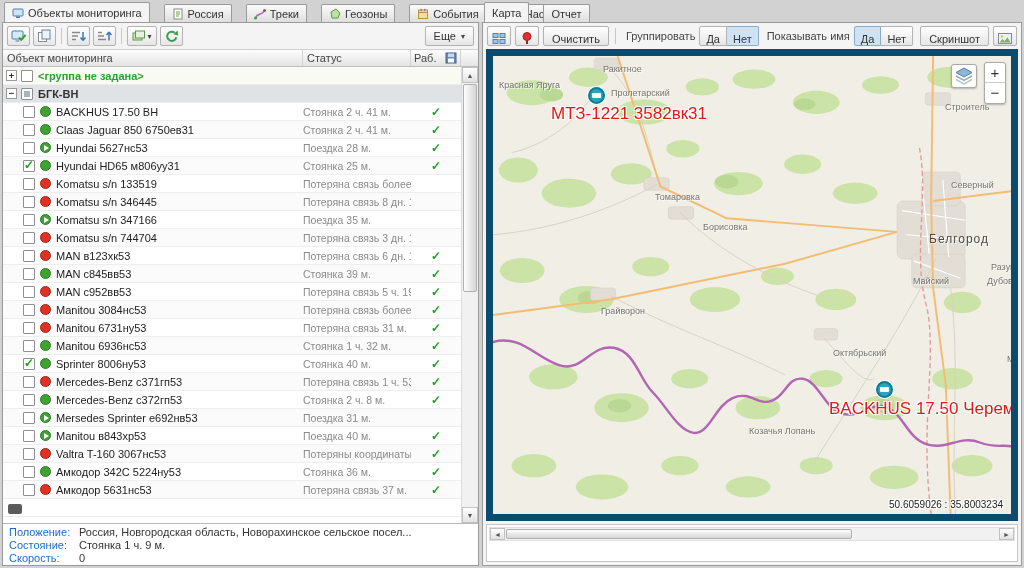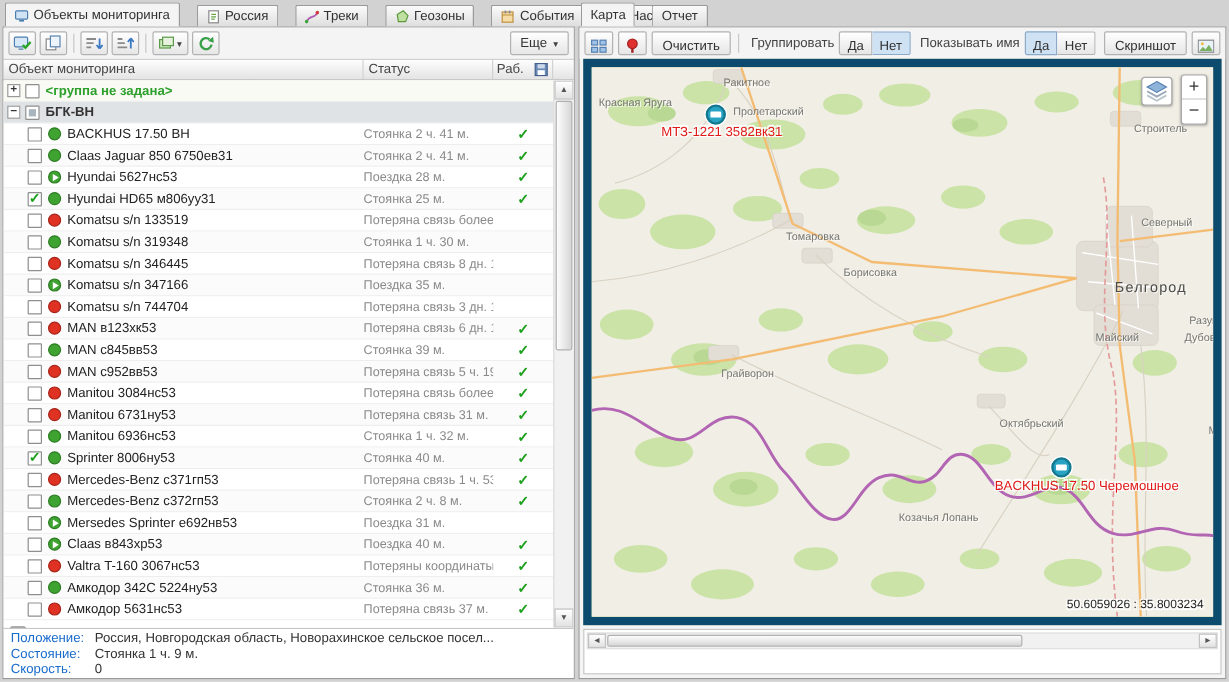--- a/index.html
+++ b/index.html
@@ -95,21 +95,21 @@
   .tlabel{color:#444;margin-left:4px}
   .mt-right{margin-left:auto;display:flex;align-items:center;gap:4px}
 
   .map-area{position:relative;flex:1;margin:0 3px;border:7px solid #0c4a6e;background:#fef9c3;overflow:hidden;cursor:grab}
   .map-svg{position:absolute;left:0;top:0;width:100%;height:100%}
   .map-label{position:absolute;font-size:9px;color:#757570;white-space:nowrap;text-shadow:1px 1px 0 rgba(255,255,255,.8)}
   .map-label.city{font-size:12px;color:#4a4a46;letter-spacing:1px}
   .marker{position:absolute;width:17px;height:17px;margin:-9px 0 0 -9px;border-radius:50%;cursor:pointer;
     background:#28a3c4;border:2px solid #14788f;box-shadow:0 0 0 1px #fff}
   .marker .bus{position:absolute;left:2px;top:4px;width:9px;height:5px;background:#fff;border-radius:1px}
-  .marker-label{position:absolute;color:#e01818;font-size:11px;white-space:nowrap;
+  .marker-label{position:absolute;color:#e01818;font-size:17px;white-space:nowrap;
     text-shadow:1px 1px 0 #fff,-1px -1px 0 #fff,1px -1px 0 #fff,-1px 1px 0 #fff}
   .layers-btn{position:absolute;top:8px;right:34px;width:26px;height:24px;border:1px solid #aaa;border-radius:3px;
     background:#fff;display:flex;align-items:center;justify-content:center;cursor:pointer;box-shadow:0 1px 2px rgba(0,0,0,.25)}
   .zoom-ctl{position:absolute;top:6px;right:5px;width:22px;border:1px solid #aaa;border-radius:3px;background:#fff;
     box-shadow:0 1px 2px rgba(0,0,0,.25);overflow:hidden}
   .zbtn{height:20px;line-height:19px;text-align:center;font-size:15px;color:#333;cursor:pointer}
   .zbtn.zin{border-bottom:1px solid #ccc}
   .coords{position:absolute;right:8px;bottom:4px;font-size:10px;color:#222;
     text-shadow:1px 1px 0 #fff,-1px -1px 0 #fff,1px -1px 0 #fff,-1px 1px 0 #fff}
 
@@ -291,28 +291,20 @@
 
     <span class="cb empty"></span>
     <span class="dot lost"></span>
     <span class="name">Komatsu s/n 133519</span>
     <span class="status">Потеряна связь более 3...</span>
     <span class="wcheck"></span>
   </div>
             <div class="row unit">
 
     <span class="cb empty"></span>
-    <span class="dot parked"></span>
-    <span class="name">Komatsu s/n 319348</span>
-    <span class="status">Стоянка 1 ч. 30 м.</span>
-    <span class="wcheck"></span>
-  </div>
-            <div class="row unit">
-
-    <span class="cb empty"></span>
     <span class="dot lost"></span>
     <span class="name">Komatsu s/n 346445</span>
     <span class="status">Потеряна связь 8 дн. 16...</span>
     <span class="wcheck"></span>
   </div>
             <div class="row unit">
 
     <span class="cb empty"></span>
     <span class="dot trip"></span>
     <span class="name">Komatsu s/n 347166</span>
@@ -404,21 +396,21 @@
     <span class="cb empty"></span>
     <span class="dot trip"></span>
     <span class="name">Mersedes Sprinter е692нв53</span>
     <span class="status">Поездка 31 м.</span>
     <span class="wcheck"></span>
   </div>
             <div class="row unit">
 
     <span class="cb empty"></span>
     <span class="dot trip"></span>
-    <span class="name">Claas в843хр53</span>
+    <span class="name">Manitou в843хр53</span>
     <span class="status">Поездка 40 м.</span>
     <span class="wcheck">✓</span>
   </div>
             <div class="row unit">
 
     <span class="cb empty"></span>
     <span class="dot lost"></span>
     <span class="name">Valtra T-160 3067нс53</span>
     <span class="status">Потеряны координаты 2...</span>
     <span class="wcheck">✓</span>

